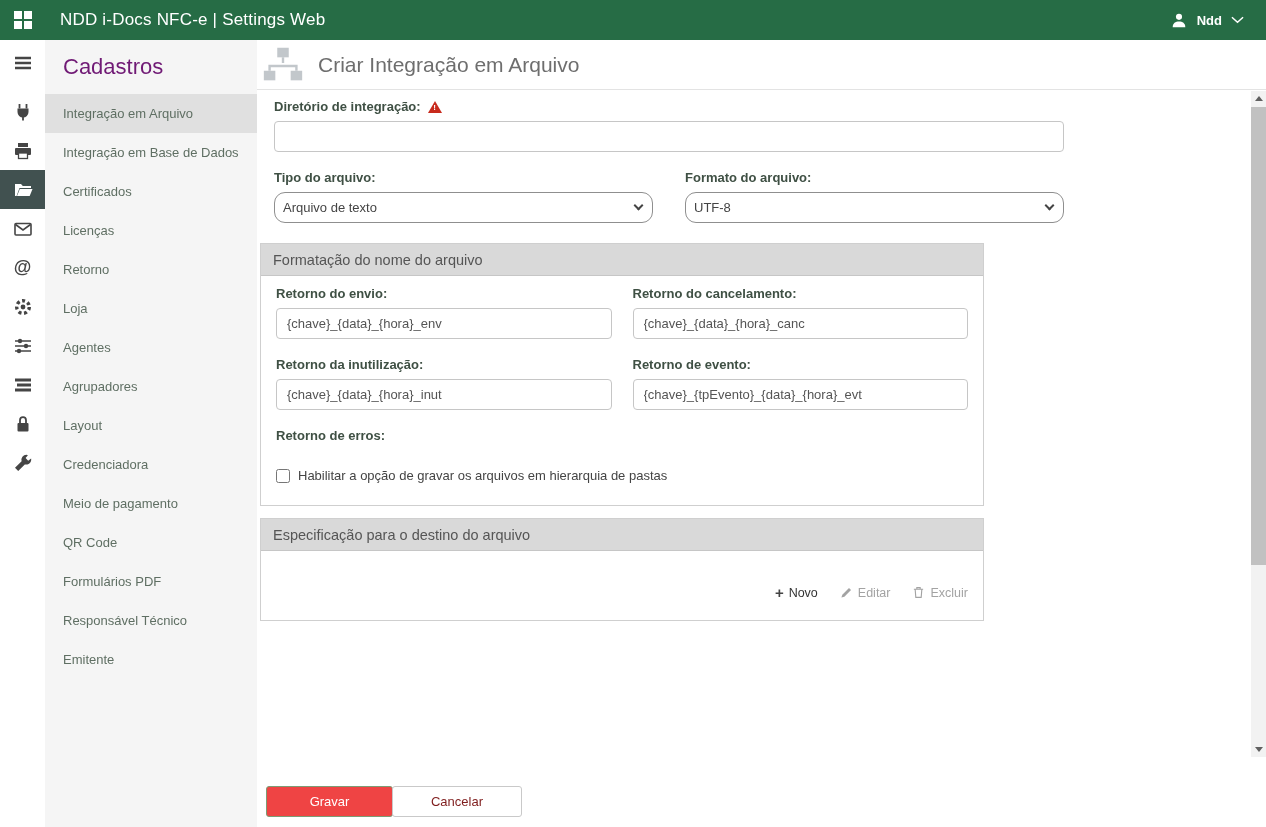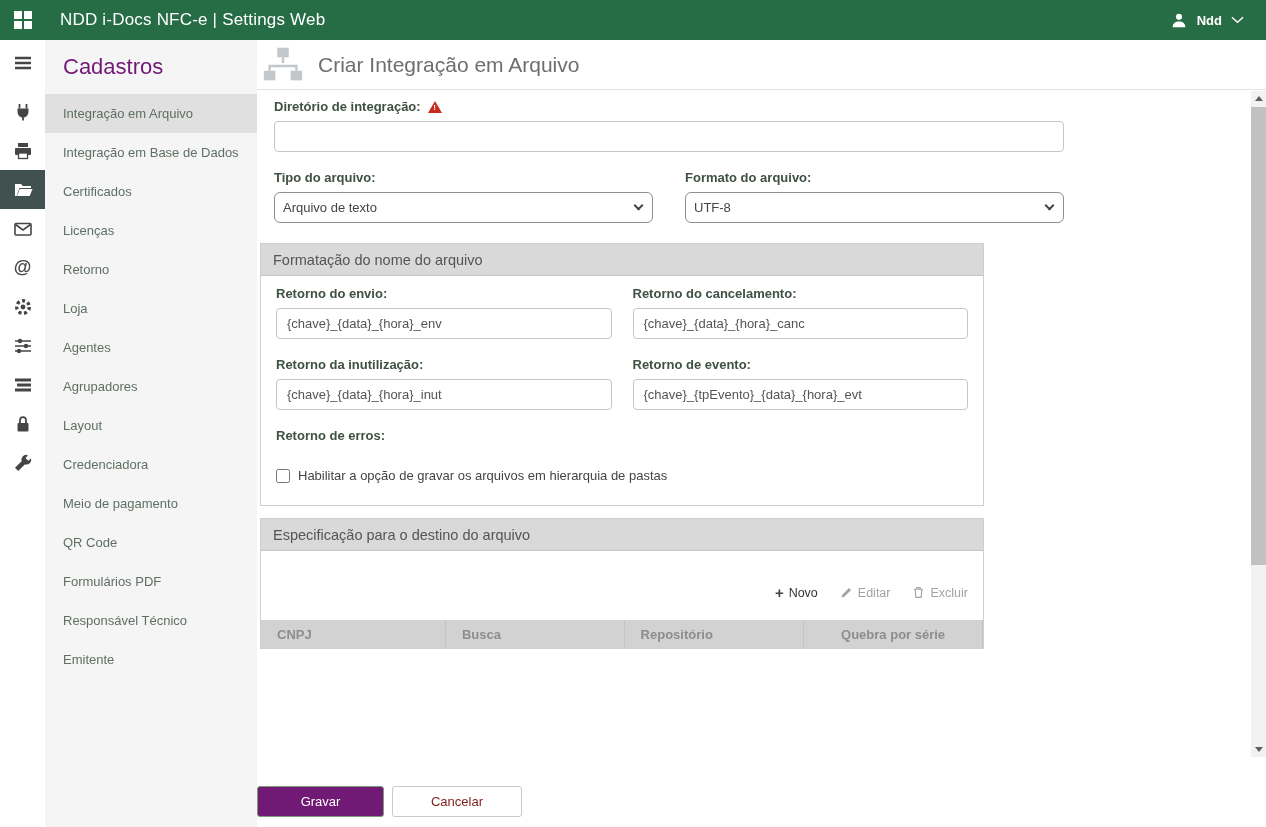--- a/index.html
+++ b/index.html
@@ -60,21 +60,21 @@
     margin-left: 7px; vertical-align: -2px; }
   .warn::after { content: "!"; position: absolute; left: -1.5px; top: 2px;
     font-size: 8px; font-weight: bold; color: #fff; }
   input.text { width: 100%; height: 31px; border: 1px solid #c6c6c6;
     border-radius: 4px; padding: 0 10px; font-size: 13px; color: #555;
     font-family: inherit; background: #fff; }
 
   .two-col { display: flex; gap: 32px; margin-left: 14px; width: 790px; margin-bottom: 20px; }
   .two-col .col { width: 379px; }
   .select-wrap { position: relative; }
-  select { width: 100%; height: 31px; border: 1px solid #8f8f8f; border-radius: 6px;
+  select { width: 100%; height: 31px; border: 1px solid #8f8f8f; border-radius: 11px;
     padding: 0 26px 0 8px; font-size: 13px; color: #444; background: #fff;
     appearance: none; -webkit-appearance: none; font-family: inherit; }
   .caret { position: absolute; right: 11px; top: 10px; width: 7px; height: 7px;
     border-right: 2px solid #444; border-bottom: 2px solid #444;
     transform: rotate(45deg); pointer-events: none; }
 
   .panel { width: 724px; border: 1px solid #cfcfcf; margin-bottom: 12px; background: #fff; }
   .panel-h { height: 32px; background: #d9d9d9; border-bottom: 1px solid #c6c6c6;
     display: flex; align-items: center; padding-left: 12px;
     font-size: 14.5px; color: #555; }
@@ -100,21 +100,21 @@
   .th.c1 { width: 203px; }
   .th.c2 { width: 197px; }
   .th.c3 { width: 198px; }
   .th.c4 { width: 199px; justify-content: center; padding-left: 0; }
   .th.c5 { flex: 1; padding-left: 0; }
 
   
   .footer { position: absolute; left: 0; right: 0; bottom: 0; height: 70px; background: #fff; }
   .btn { position: absolute; top: 29px; height: 31px; border-radius: 3px;
     font-size: 13px; font-family: inherit; cursor: pointer; }
-  .btn-gravar { left: 0; width: 127px; background: #701a75;
+  .btn-gravar { left: 9px; width: 127px; background: #ef4444;
     border: 1px solid #7d9b74; color: #fff; }
   .btn-cancelar { left: 135px; width: 130px; background: #fff;
     border: 1px solid #c9c9c9; color: #7f1d1d; }
 
   
   .scrollbar { position: absolute; right: 0; top: 51px; bottom: 70px; width: 15px;
     background: #f2f2f2; }
   .sb-btn { position: absolute; left: 0; width: 15px; height: 15px;
     display: flex; align-items: center; justify-content: center; cursor: pointer; }
   .sb-up { top: 0; }
@@ -328,27 +328,20 @@
             </svg>
             <span>Editar</span>
           </div>
           <div class="tool disabled">
             <svg width="13" height="13" viewBox="0 0 14 14">
               <path d="M2 3.5h10M5.2 3.5V1.8h3.6v1.7M3.4 3.5l.7 8.7h5.8l.7-8.7" stroke="#a3a3a3" fill="none" stroke-width="1.2"></path>
             </svg>
             <span>Excluir</span>
           </div>
         </div>
-        <div class="thead">
-          <div class="th c1">CNPJ</div>
-          <div class="th c2">Busca</div>
-          <div class="th c3">Repositório</div>
-          <div class="th c4">Quebra por série</div>
-          <div class="th c5"></div>
-        </div>
       </div>
 
     </div>
 
     <div class="scrollbar">
       <div class="sb-btn sb-up">
           <span class="tri-up"></span>
         </div>
       <div class="sb-thumb"></div>
       <div class="sb-btn sb-down">

